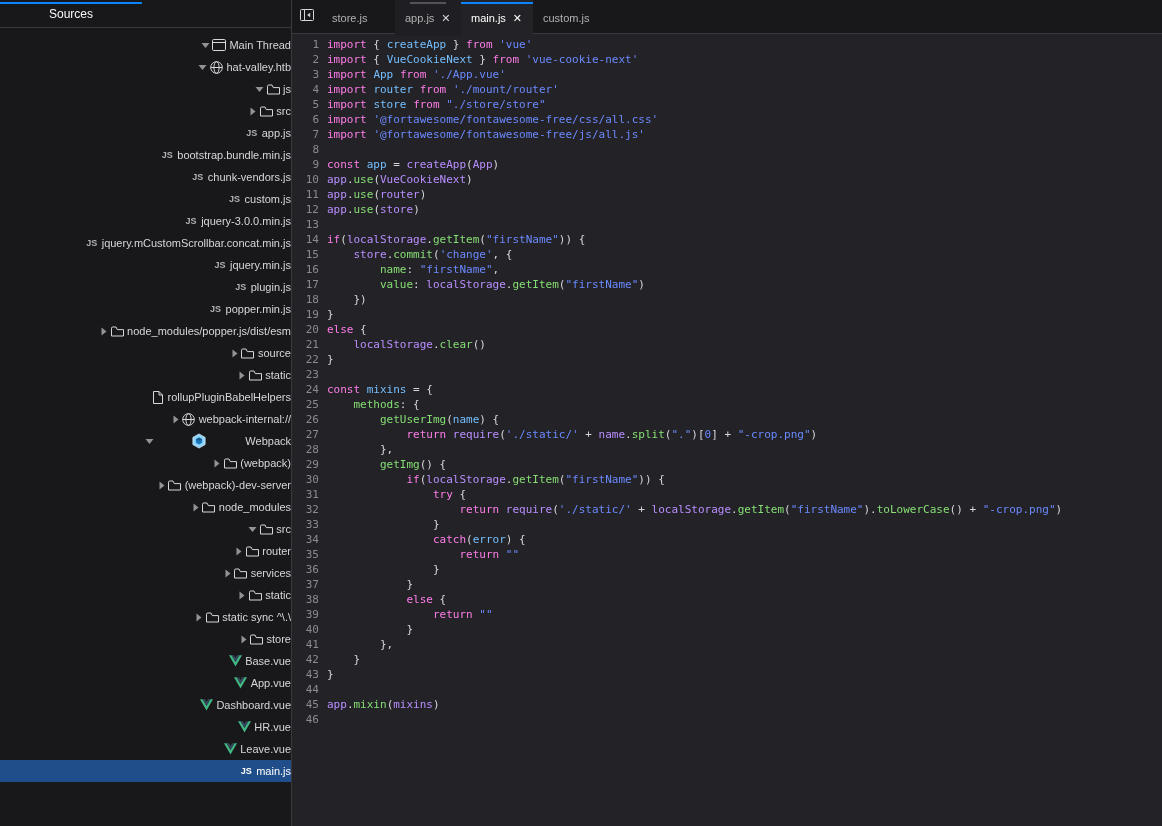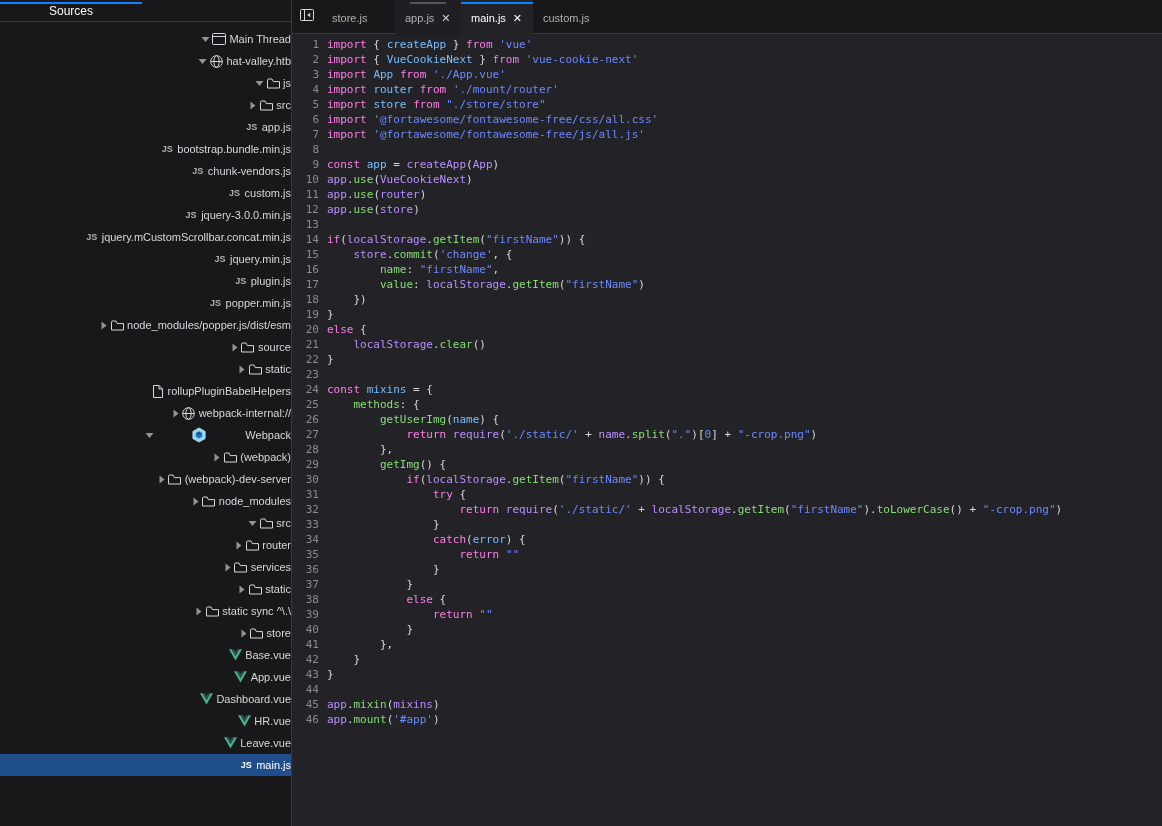--- a/index.html
+++ b/index.html
@@ -2,21 +2,21 @@
 <html style="--accent: #0a84ff; --panel-bg: #18181a; --editor-bg: #232327; --border: #38383d; --selection: #204e8a; --text: #d7d7db; --text-dim: #b1b1b3; --gutter: #8a8a94; --keyword: #ff7de9; --def: #75bfff; --variable: #b98eff; --property: #86de74; --string: #6b89ff; --number: #6b89ff; --punct: #d7d7db;"><head>
 <meta charset="utf-8">
 <style>
   * { margin:0; padding:0; box-sizing:border-box; }
   html,body { width:1162px; height:826px; overflow:hidden; }
   body { background:var(--editor-bg,#232327); font-family:"Liberation Sans", sans-serif; -webkit-font-smoothing:antialiased; }
   .app { display:flex; width:1162px; height:826px; }
 
   
   .sidebar { width:292px; flex:none; background:var(--panel-bg,#18181a); border-right:1px solid var(--border,#38383d); display:flex; flex-direction:column; }
-  .side-header { height:22px; flex:none; border-bottom:1px solid var(--border,#38383d); display:flex; }
+  .side-header { height:28px; flex:none; border-bottom:1px solid var(--border,#38383d); display:flex; }
   .side-tab { flex:none; width:142px; position:relative; display:flex; align-items:center; justify-content:center; font-size:12px; color:var(--text-dim,#b1b1b3); cursor:default; }
   .side-tab.active { color:#f9f9fa; }
   .side-tab.active::before { content:""; position:absolute; top:2px; left:0; right:0; height:2px; background:var(--accent,#0a84ff); }
 
   .tree { flex:1; padding-top:6px; overflow:hidden; font-size:11px; color:var(--text,#d7d7db); }
   .trow { height:22px; display:flex; align-items:center; white-space:nowrap;justify-content:flex-end; }
   .trow.selected { background:var(--selection,#204e8a); color:#ffffff; }
   .twisty { width:11px; flex:none; display:flex; align-items:center; }
   .ticon { width:14px; flex:none; display:flex; align-items:center; justify-content:center; margin-right:3px; }
   .tlabel { flex:none; }
@@ -549,17 +549,16 @@
           <div class="cl"><span class="tok-t">                }</span></div>
           <div class="cl"><span class="tok-t">            }</span></div>
           <div class="cl"><span class="tok-t">            </span><span class="tok-k">else</span><span class="tok-t"> {</span></div>
           <div class="cl"><span class="tok-t">                </span><span class="tok-k">return</span><span class="tok-t"> </span><span class="tok-s">""</span></div>
           <div class="cl"><span class="tok-t">            }</span></div>
           <div class="cl"><span class="tok-t">        },</span></div>
           <div class="cl"><span class="tok-t">    }</span></div>
           <div class="cl"><span class="tok-t">}</span></div>
           <div class="cl">&nbsp;</div>
           <div class="cl"><span class="tok-v">app</span><span class="tok-t">.</span><span class="tok-p">mixin</span><span class="tok-t">(</span><span class="tok-v">mixins</span><span class="tok-t">)</span></div>
-          <div class="cl"><span class="tok-v">app</span><span class="tok-t">.</span><span class="tok-p">mount</span><span class="tok-t">(</span><span class="tok-s">'#app'</span><span class="tok-t">)</span></div>
         </div>
     </div>
   </div>
 </div>
 
 </body></html>

